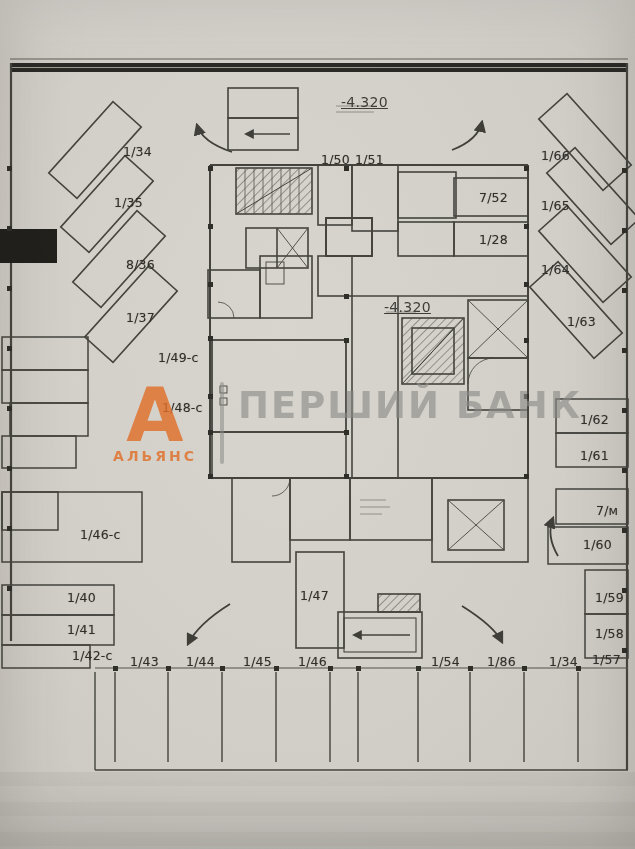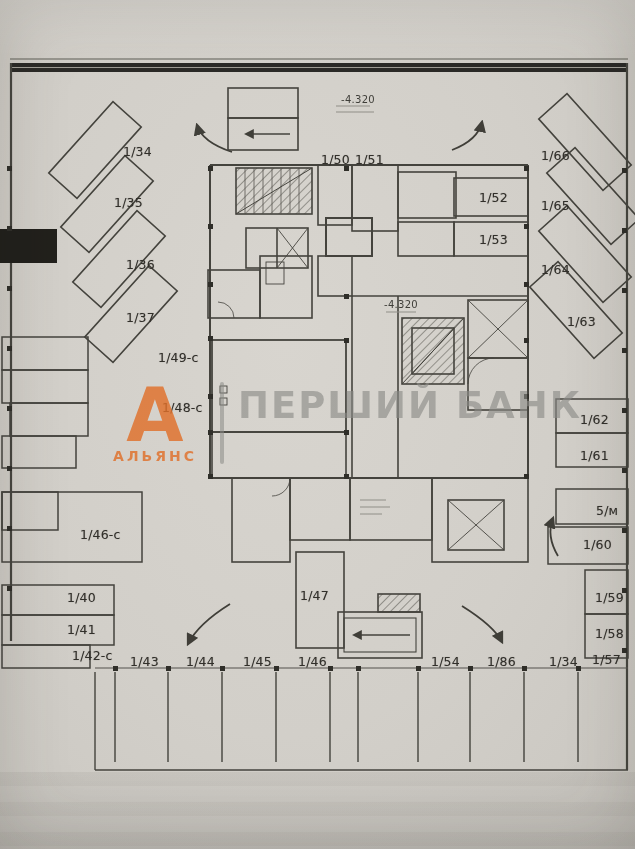--- a/index.html
+++ b/index.html
@@ -15,23 +15,24 @@
   .unit-label{
     position:absolute;
     font-size:12.5px;
     color:#312f2a;
     white-space:nowrap;
     letter-spacing:.2px;
     text-shadow:0 0 1px rgba(49,47,42,.35);
   }
   .elev{
     position:absolute;
-    font-size:10px;
+    font-size:14px;
     color:#3f3e39;
     letter-spacing:.3px;
+    text-decoration:underline;
   }
   .watermark{
     position:absolute;left:104px;top:382px;
     display:flex;align-items:stretch;gap:14px;
     pointer-events:none;
   }
   .wm-logo{display:flex;flex-direction:column;align-items:center;width:102px;}
   .wm-letter{
     font-size:74px;line-height:66px;font-weight:bold;
     color:#e0702a;opacity:.82;
@@ -219,45 +220,45 @@
     </g>
 
     <path d="M336,106h34 M336,112h38 M386,312h30 M360,500h26 M360,507h30 M360,514h22" stroke="#8b8a83" stroke-width="1" fill="none"></path>
   </svg>
 
   <span class="elev" style="left:341px;top:94px">-4.320</span>
   <span class="elev" style="left:384px;top:299px">-4.320</span>
 
   <span class="unit-label" style="left:123px;top:144px">1/34</span>
   <span class="unit-label" style="left:114px;top:195px">1/35</span>
-  <span class="unit-label" style="left:126px;top:257px">1/36</span>
+  <span class="unit-label" style="left:126px;top:257px">8/36</span>
   <span class="unit-label" style="left:126px;top:310px">1/37</span>
   <span class="unit-label" style="left:80px;top:527px">1/46-с</span>
   <span class="unit-label" style="left:67px;top:590px">1/40</span>
   <span class="unit-label" style="left:67px;top:622px">1/41</span>
   <span class="unit-label" style="left:72px;top:648px">1/42-с</span>
   <span class="unit-label" style="left:130px;top:654px">1/43</span>
   <span class="unit-label" style="left:186px;top:654px">1/44</span>
   <span class="unit-label" style="left:243px;top:654px">1/45</span>
   <span class="unit-label" style="left:298px;top:654px">1/46</span>
   <span class="unit-label" style="left:300px;top:588px">1/47</span>
   <span class="unit-label" style="left:162px;top:400px">1/48-с</span>
   <span class="unit-label" style="left:158px;top:350px">1/49-с</span>
   <span class="unit-label" style="left:321px;top:152px">1/50</span>
   <span class="unit-label" style="left:355px;top:152px">1/51</span>
-  <span class="unit-label" style="left:479px;top:190px">1/52</span>
-  <span class="unit-label" style="left:479px;top:232px">1/53</span>
+  <span class="unit-label" style="left:479px;top:190px">7/52</span>
+  <span class="unit-label" style="left:479px;top:232px">1/28</span>
   <span class="unit-label" style="left:431px;top:654px">1/54</span>
   <span class="unit-label" style="left:487px;top:654px">1/86</span>
   <span class="unit-label" style="left:549px;top:654px">1/34</span>
   <span class="unit-label" style="left:592px;top:652px">1/57</span>
   <span class="unit-label" style="left:595px;top:626px">1/58</span>
   <span class="unit-label" style="left:595px;top:590px">1/59</span>
   <span class="unit-label" style="left:583px;top:537px">1/60</span>
-  <span class="unit-label" style="left:596px;top:503px">5/м</span>
+  <span class="unit-label" style="left:596px;top:503px">7/м</span>
   <span class="unit-label" style="left:580px;top:448px">1/61</span>
   <span class="unit-label" style="left:580px;top:412px">1/62</span>
   <span class="unit-label" style="left:567px;top:314px">1/63</span>
   <span class="unit-label" style="left:541px;top:262px">1/64</span>
   <span class="unit-label" style="left:541px;top:198px">1/65</span>
   <span class="unit-label" style="left:541px;top:148px">1/66</span>
 
   <div class="watermark">
     <div class="wm-logo">
       <span class="wm-letter">А</span>

